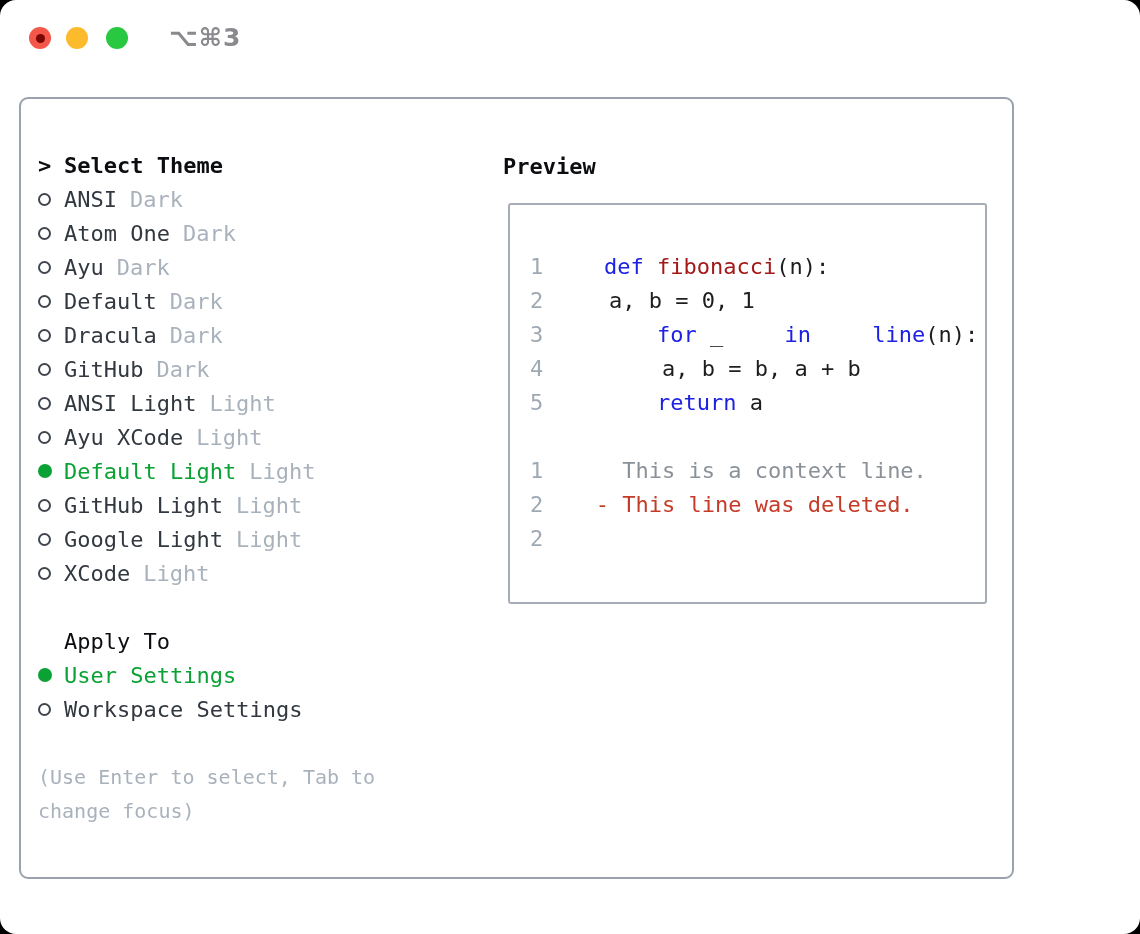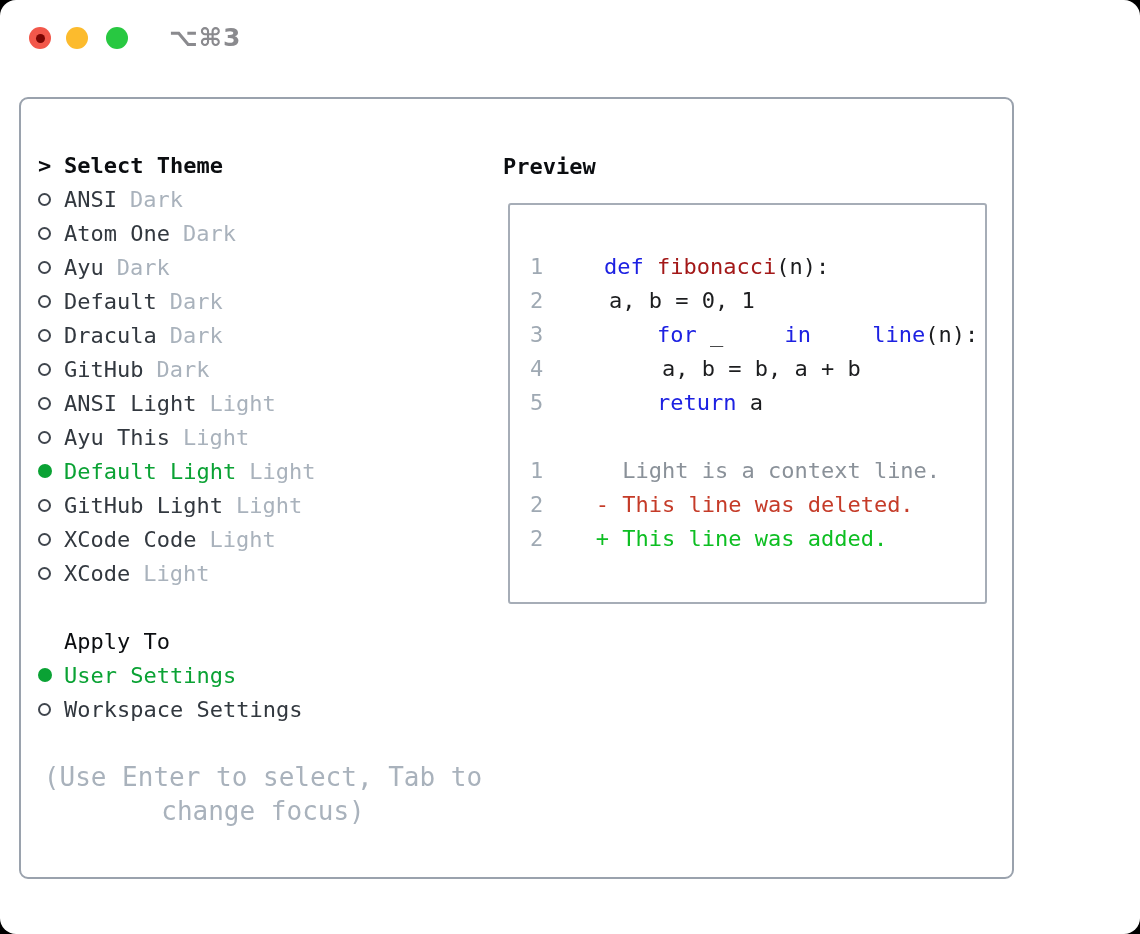--- a/index.html
+++ b/index.html
@@ -30,21 +30,21 @@
   .dot{width:13px;height:13px;border:2px solid #40464e;border-radius:50%;display:inline-block;}
   .dot.filled{width:14px;height:14px;border:none;background:var(--accent-green);}
   .bold{font-weight:700;color:var(--header-black);}
   .left-col{position:absolute;left:17px;top:49px;width:450px;}
   .tname{color:var(--text-dark);}
   .variant{color:var(--gray-muted);margin-left:13px;text-align:right;}
   .theme-row.selected .tname{color:var(--accent-green);}
   .applyto{color:var(--header-black);}
   .opt-name{color:var(--text-dark);}
   .opt-row.selected .opt-name{color:var(--accent-green);}
-  .hint-line{height:34px;line-height:34px;white-space:pre;font-size:26px;color:var(--gray-muted);text-align:center;}
+  .hint-line{height:34px;line-height:34px;white-space:pre;font-size:20px;color:var(--gray-muted);}
   
   .preview-title{position:absolute;left:482px;top:50px;}
   .preview-box{position:absolute;left:487px;top:104px;width:479px;height:401px;
       border:2px solid var(--box-border);border-radius:3px;background:#fff;
       padding:44px 0 0 20px;overflow:hidden;}
   .cline{height:34px;display:flex;align-items:center;white-space:pre;font-size:22px;}
   .ln{display:inline-block;width:26px;flex:none;color:var(--line-num);}
   .tok-kw{color:var(--kw-blue);margin-left:48px;}
   .tok-fn{color:var(--fn-red);}
   .tok-pl{color:var(--code-black);}
@@ -75,24 +75,24 @@
       </div>
 
       <div id="theme-list">
           <div class="row theme-row"><span class="marker"><span class="dot"></span></span><span class="tname">ANSI</span><span class="variant">Dark</span></div>
           <div class="row theme-row"><span class="marker"><span class="dot"></span></span><span class="tname">Atom One</span><span class="variant">Dark</span></div>
           <div class="row theme-row"><span class="marker"><span class="dot"></span></span><span class="tname">Ayu</span><span class="variant">Dark</span></div>
           <div class="row theme-row"><span class="marker"><span class="dot"></span></span><span class="tname">Default</span><span class="variant">Dark</span></div>
           <div class="row theme-row"><span class="marker"><span class="dot"></span></span><span class="tname">Dracula</span><span class="variant">Dark</span></div>
           <div class="row theme-row"><span class="marker"><span class="dot"></span></span><span class="tname">GitHub</span><span class="variant">Dark</span></div>
           <div class="row theme-row"><span class="marker"><span class="dot"></span></span><span class="tname">ANSI Light</span><span class="variant">Light</span></div>
-          <div class="row theme-row"><span class="marker"><span class="dot"></span></span><span class="tname">Ayu This</span><span class="variant">Light</span></div>
+          <div class="row theme-row"><span class="marker"><span class="dot"></span></span><span class="tname">Ayu XCode</span><span class="variant">Light</span></div>
           <div class="row theme-row selected"><span class="marker"><span class="dot filled"></span></span><span class="tname">Default Light</span><span class="variant">Light</span></div>
           <div class="row theme-row"><span class="marker"><span class="dot"></span></span><span class="tname">GitHub Light</span><span class="variant">Light</span></div>
-          <div class="row theme-row"><span class="marker"><span class="dot"></span></span><span class="tname">XCode Code</span><span class="variant">Light</span></div>
+          <div class="row theme-row"><span class="marker"><span class="dot"></span></span><span class="tname">Google Light</span><span class="variant">Light</span></div>
           <div class="row theme-row"><span class="marker"><span class="dot"></span></span><span class="tname">XCode</span><span class="variant">Light</span></div>
         </div>
 
       <div class="spacer"></div>
 
       <div class="row">
         <span class="marker"></span>
         <span class="applyto">Apply To</span>
       </div>
 
@@ -114,20 +114,20 @@
     </div>
 
     <div class="preview-box">
       <div id="code-lines">
           <div class="cline"><span class="ln">1</span><span class="tok-kw">def</span><span class="tok-pl"> </span><span class="tok-fn">fibonacci</span><span class="tok-pl">(n):</span></div>
           <div class="cline"><span class="ln">2</span><span class="tok-pl">    a, b = 0, 1</span></div>
           <div class="cline"><span class="ln">3</span><span class="tok-pl">    </span><span class="tok-kw">for</span><span class="tok-pl"> _ </span><span class="tok-kw">in</span><span class="tok-pl"> </span><span class="tok-kw">line</span><span class="tok-pl">(n):</span></div>
           <div class="cline"><span class="ln">4</span><span class="tok-pl">        a, b = b, a + b</span></div>
           <div class="cline"><span class="ln">5</span><span class="tok-pl">    </span><span class="tok-kw">return</span><span class="tok-pl"> a</span></div>
           <div class="cline"><span class="ln"></span></div>
-          <div class="cline"><span class="ln">1</span><span class="tok-ctx">     Light is a context line.</span></div>
+          <div class="cline"><span class="ln">1</span><span class="tok-ctx">     This is a context line.</span></div>
           <div class="cline"><span class="ln">2</span><span class="tok-del">   - This line was deleted.</span></div>
-          <div class="cline"><span class="ln">2</span><span class="tok-add">   + This line was added.</span></div>
+          <div class="cline"><span class="ln">2</span></div>
         </div>
     </div>
 
   </div>
 </div>
 
 </body></html>

